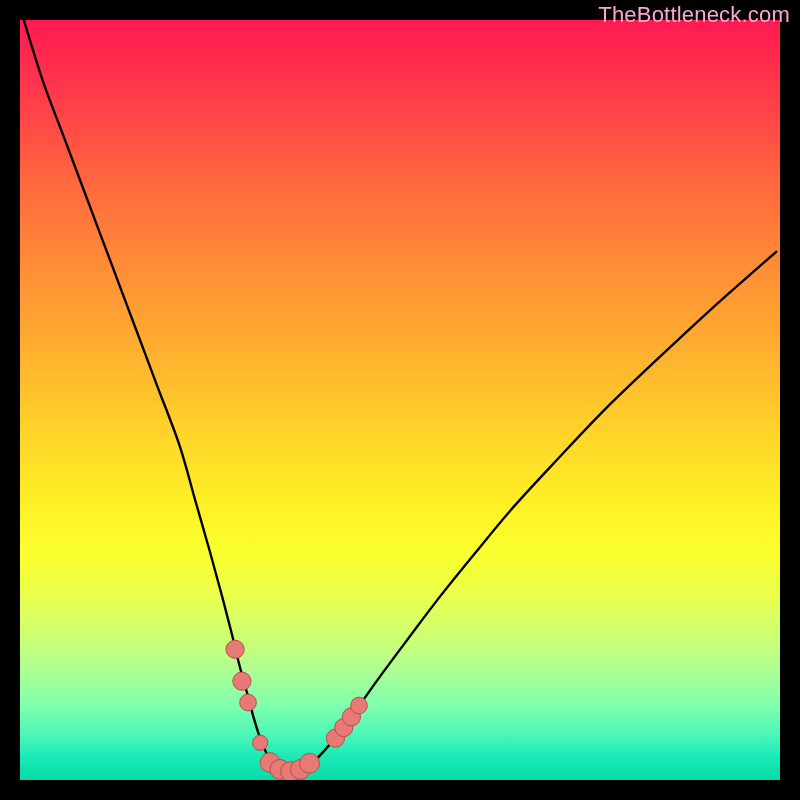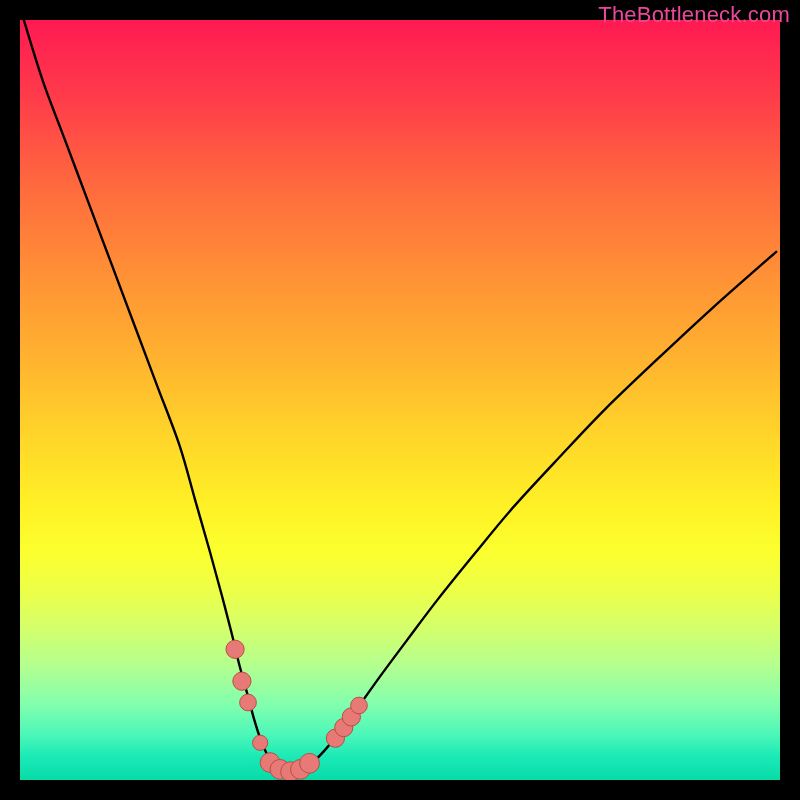--- a/index.html
+++ b/index.html
@@ -31,21 +31,21 @@
       #b3ff8f 85%,
       #82ffad 90%,
       #4cf7b9 94%,
       #1ae9b6 97%,
       #06dca8 100%);
   }
   .watermark {
     position: absolute;
     top: 2px;
     right: 10px;
-    color: #ec4899;
+    color: #f9a8d4;
     font-size: 22px;
     font-weight: 500;
     letter-spacing: 0.2px;
     user-select: none;
     z-index: 5;
   }
   svg.plot {
     position: absolute;
     left: 20px;
     top: 20px;

